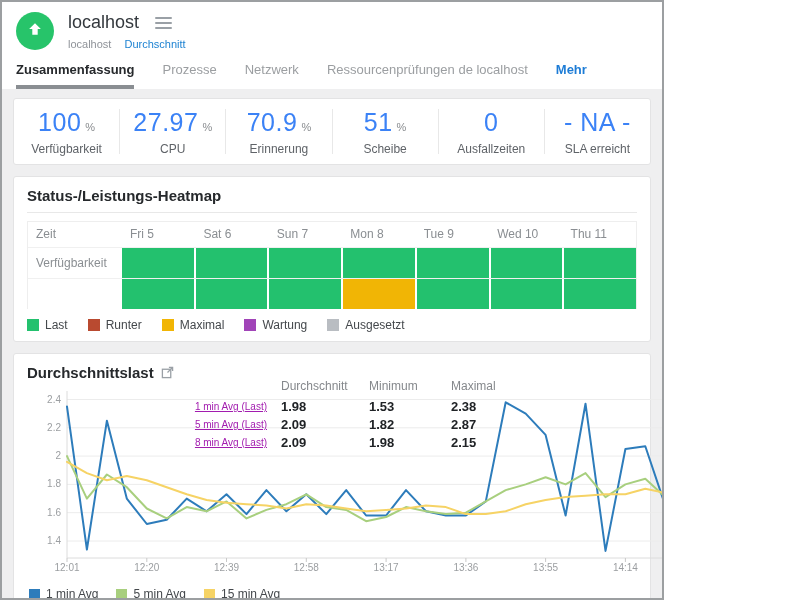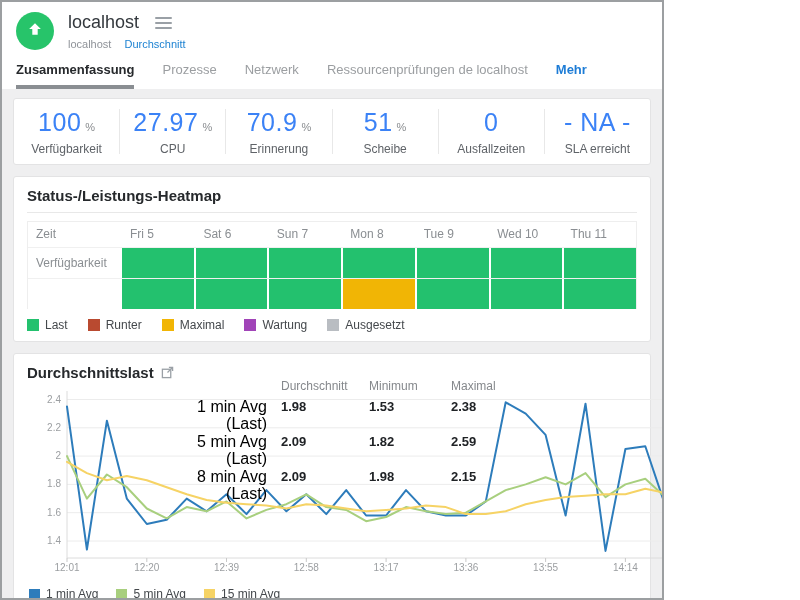--- a/index.html
+++ b/index.html
@@ -55,21 +55,21 @@
 
   
   .chart-card { padding:10px 13px 6px 13px; position:relative; flex:1; }
   .chart-title-row { display:flex; align-items:center; gap:7px; }
   .ext-link-icon { cursor:pointer; display:inline-flex; }
   .chart-wrap { position:relative; margin-top:2px; }
   svg text.yt, svg text.xt { font-family:"Liberation Sans", sans-serif; font-size:10px; fill:#9b9ea1; }
   .summary-overlay { position:absolute; top:-4px; left:136px; z-index:2; }
   .sum-grid { display:grid; grid-template-columns:118px 88px 82px 86px; row-gap:1px; }
   .sum-head { font-size:12px; color:#85888c; padding-bottom:4px; }
-  .sum-label { font-size:16px; color:#000000; text-align:right; padding-right:14px; line-height:17px; }
+  .sum-label { font-size:10px; color:#a21caf; text-align:right; padding-right:14px; line-height:17px;text-decoration:underline; }
   .sum-val { font-size:13px; font-weight:bold; color:#202326; line-height:17px; }
   .chart-legend { display:flex; gap:18px; align-items:center; padding:4px 0 2px 2px; }
   .chart-legend .legend-swatch { width:11px; height:11px; }
 </style>
 </head>
 <body>
 
 <div class="frame">
 
   <div class="header">
@@ -231,21 +231,21 @@
             <div class="sum-head">Maximal</div>
 
             <div class="sum-label">1 min Avg (Last)</div>
             <div class="sum-val">1.98</div>
             <div class="sum-val">1.53</div>
             <div class="sum-val">2.38</div>
 
             <div class="sum-label">5 min Avg (Last)</div>
             <div class="sum-val">2.09</div>
             <div class="sum-val">1.82</div>
-            <div class="sum-val">2.59</div>
+            <div class="sum-val">2.87</div>
 
             <div class="sum-label">8 min Avg (Last)</div>
             <div class="sum-val">2.09</div>
             <div class="sum-val">1.98</div>
             <div class="sum-val">2.15</div>
           </div>
         </div>
         <svg id="load-chart" width="744" height="196" viewBox="0 0 744 196">
             <line x1="40" x2="738" y1="158.0" y2="158.0" stroke="#ececec"></line>
             <text class="yt" x="34" y="161" text-anchor="end">1.4</text>

